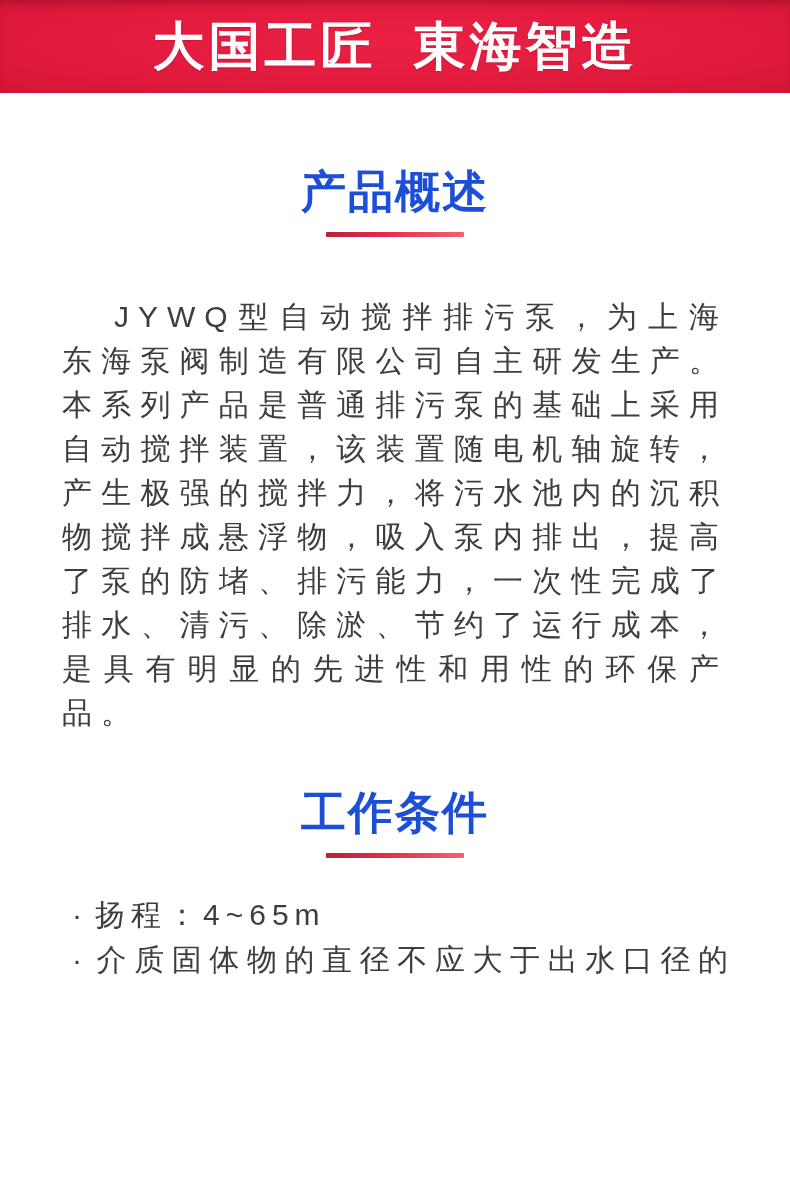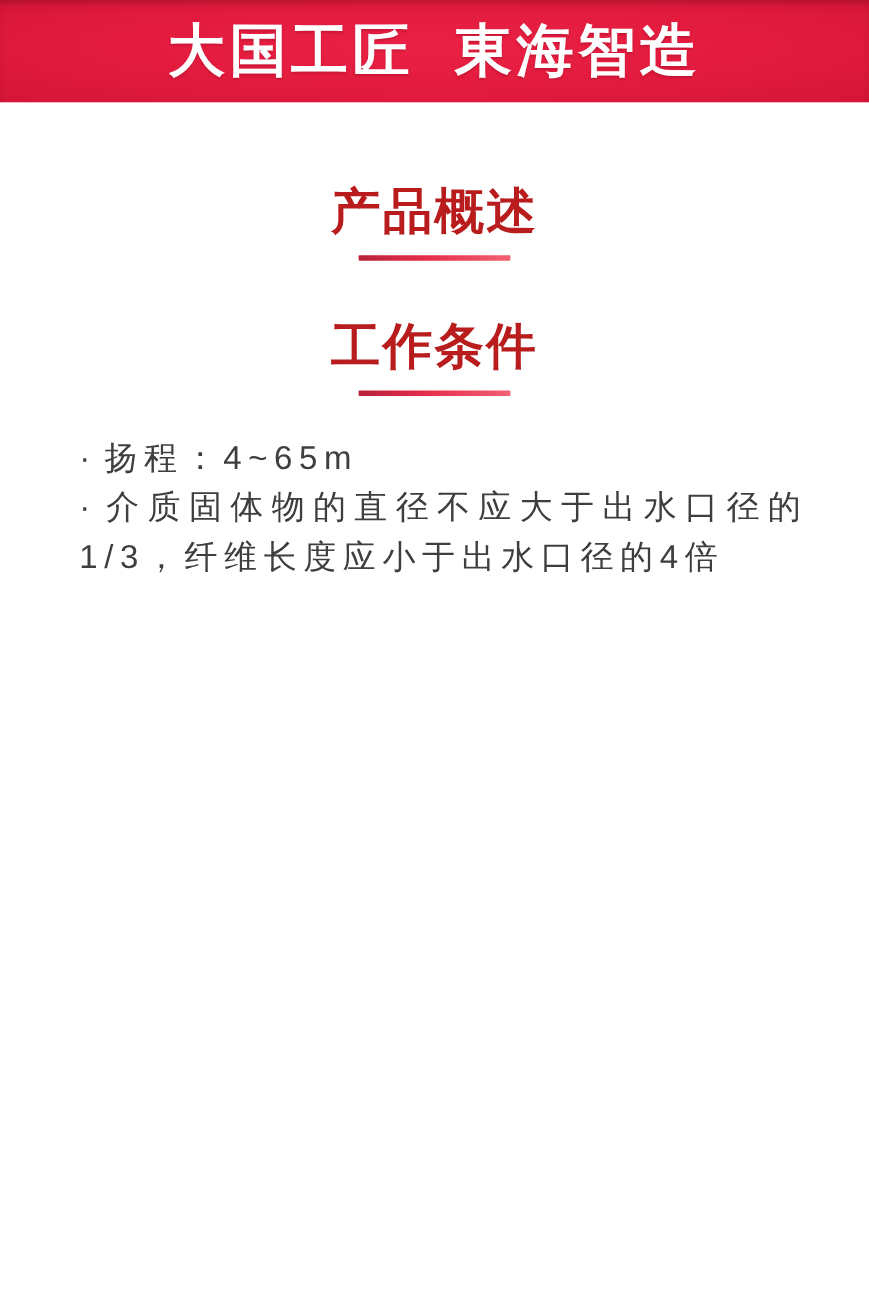--- a/index.html
+++ b/index.html
@@ -35,21 +35,21 @@
     text-shadow: 0 1px 2px rgba(120,0,15,0.25);
   }
   
   .section-title {
     margin: 0;
     text-align: center;
     font-size: 45px;
     line-height: 52px;
     font-weight: 700;
     letter-spacing: 2px;
-    color: #b91c1c;
+    color: #1d4ed8;
   }
   .overview .section-title { margin-top: 73px; }
   .conditions .section-title { margin-top: 52px; }
   .accent-line {
     width: 138px;
     height: 5px;
     margin: 14px auto 0;
     border-radius: 1px;
     background: linear-gradient(90deg, #b8203a 0%, #e62e4b 45%, #f26173 100%);
   }
@@ -88,20 +88,21 @@
 
 <div class="page">
 
   <header class="banner">
     <h1 class="banner-title">大国工匠  東海智造</h1>
   </header>
 
   <section class="overview">
     <h2 class="section-title">产品概述</h2>
     <div class="accent-line"></div>
+    <p class="overview-paragraph">JYWQ型自动搅拌排污泵，为上海东海泵阀制造有限公司自主研发生产。本系列产品是普通排污泵的基础上采用自动搅拌装置，该装置随电机轴旋转，产生极强的搅拌力，将污水池内的沉积物搅拌成悬浮物，吸入泵内排出，提高了泵的防堵、排污能力，一次性完成了排水、清污、除淤、节约了运行成本，是具有明显的先进性和用性的环保产品。</p>
   </section>
 
   <section class="conditions">
     <h2 class="section-title">工作条件</h2>
     <div class="accent-line"></div>
 
     <ul class="conditions-list">
       <li>
         <span class="cond-bullet">·</span><span class="cond-text">扬程：4~65m</span>
       </li>

